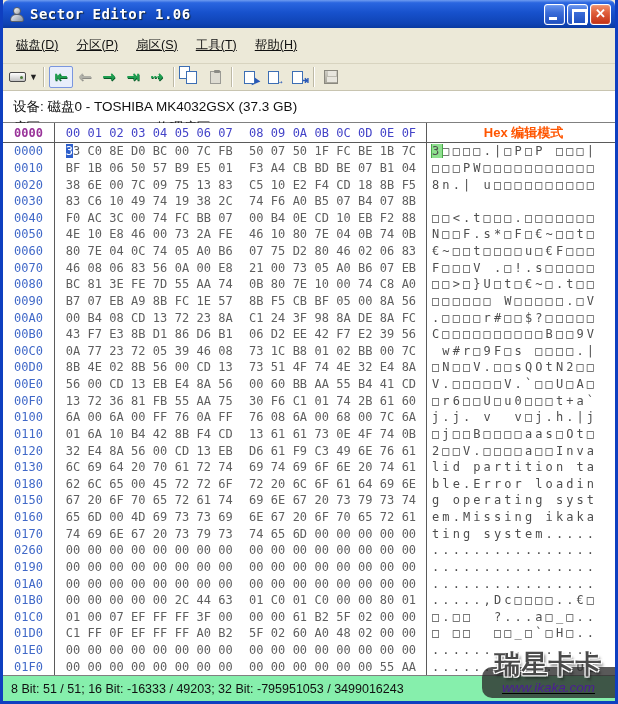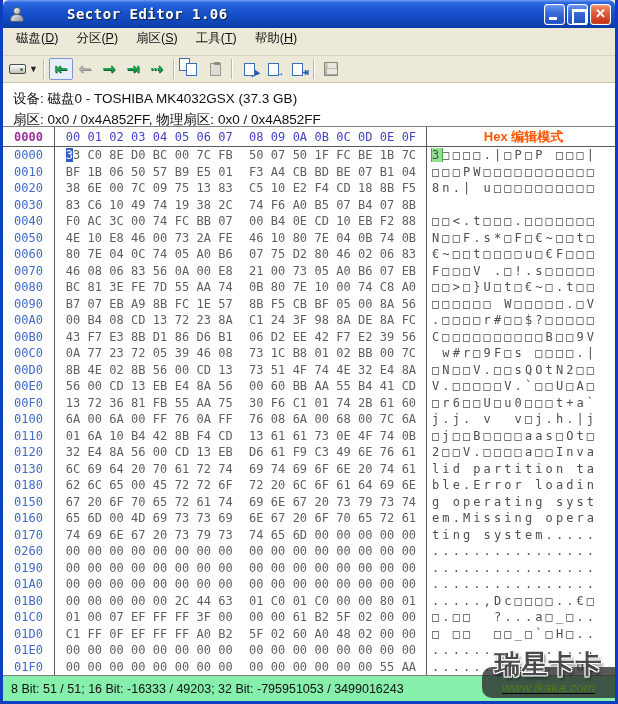--- a/index.html
+++ b/index.html
@@ -13,33 +13,33 @@
   
   .titlebar { height:28px; flex:none; display:flex; align-items:center; padding:0 4px;
     background:linear-gradient(180deg,#6F9CF0 0%,#2A66E0 10%,#1751CC 45%,#0F43B4 85%,#0A3AA0 100%);
     border-radius:6px 6px 0 0; }
   .app-icon { width:17px; height:17px; margin:0 4px 0 2px; position:relative; flex:none; }
   .app-icon .head { position:absolute; left:4px; top:1px; width:8px; height:8px; border-radius:50%;
     background:linear-gradient(135deg,#fdfdfd,#9aa0a8); border:1px solid #5a6068; }
   .app-icon .body { position:absolute; left:1px; top:8px; width:14px; height:8px; border-radius:6px 6px 2px 2px;
     background:linear-gradient(135deg,#e8ecf2,#8892a0); border:1px solid #5a6068; }
   .title-text { color:#fff; font-weight:bold; font-size:14px; font-family:"DejaVu Sans Mono","Liberation Mono",monospace;
-    text-shadow:1px 1px 1px #123; letter-spacing:0.5px;margin-left:37px; }
+    text-shadow:1px 1px 1px #123; letter-spacing:0.5px; }
   .tb-buttons { margin-left:auto; display:flex; gap:2px; }
   .tb-btn { width:21px; height:21px; border-radius:3px; border:1px solid #fff; color:#fff;
     font-size:11px; line-height:18px; text-align:center; position:relative;
     background:linear-gradient(180deg,#6A96EE 0%,#3A6CD8 40%,#1E4EBE 100%); box-shadow:inset 0 0 1px #fff; }
   .tb-btn.close { background:linear-gradient(180deg,#F0926E 0%,#E0603C 40%,#C23014 100%); font-weight:bold; font-size:13px; }
   .tb-btn.min::after { content:""; position:absolute; left:4px; bottom:4px; width:8px; height:3px; background:#fff; }
   .tb-btn.max::after { content:""; position:absolute; left:4px; top:4px; width:11px; height:11px;
     border:2px solid #fff; border-top-width:3px; }
 
   
-  .menubar { height:28px; flex:none; display:flex; padding-left:4px;
-    background:#ECE9D8; border-bottom:1px solid #D8D4C0; font-size:12.5px; color:#111; }
+  .menubar { height:36px; flex:none; display:flex; align-items:center; padding-left:4px;
+    background:#ECE9D8; border-bottom:1px solid #D8D4C0; font-size:12.5px; color:#111;text-decoration:underline; }
   .menu-item { padding:2px 9px; white-space:nowrap; }
   .menu-item u { text-decoration:underline; }
 
   
   .toolbar { height:27px; flex:none; display:flex; align-items:center; padding-left:5px;
     background:#ECE9D8; border-bottom:1px solid #C8C4B0; }
   .tsep { width:2px; height:20px; margin:0 4px; border-left:1px solid #BDB9A5; border-right:1px solid #fff; }
   .tool-btn { height:22px; min-width:24px; display:flex; align-items:center; justify-content:center;
     border:1px solid transparent; border-radius:2px; position:relative; }
   .tool-btn.pressed { border:1px solid #7A96DF; background:#E8EEFB; }
@@ -57,21 +57,21 @@
   .ic-stack .front { position:absolute; left:3px; top:2px; z-index:1; }
   .clip-top { position:absolute; left:3px; top:-2px; width:6px; height:3px; background:#8a8a84; border-radius:1px; }
   .floppy { width:14px; height:14px; background:linear-gradient(180deg,#cfcdc4,#a8a69c); border:1px solid #8a887e; position:relative; }
   .floppy::before { content:""; position:absolute; left:3px; top:0; width:8px; height:5px; background:#e8e6de; }
   .floppy::after { content:""; position:absolute; left:2px; bottom:1px; width:10px; height:5px; background:#e8e6de; }
   .bucket { position:absolute; right:-2px; bottom:-1px; width:0; height:0;
     border-left:5px solid transparent; border-right:5px solid transparent; border-top:8px solid #2858B8; transform:rotate(35deg); }
   .arr-mini { position:absolute; right:-4px; bottom:-1px; font-size:11px; font-weight:bold; color:#2858B8; line-height:1; }
 
   
-  .info-panel { height:44px; flex:none; background:#fff; border-top:1px solid #fff; border-bottom:1px solid #808080;
+  .info-panel { height:32px; flex:none; background:#fff; border-top:1px solid #fff; border-bottom:1px solid #808080;
     padding:4px 0 0 10px; font-size:13.5px; color:#101010; }
   .info-line { line-height:21px; white-space:nowrap; }
 
   
   .grid { flex:1; display:flex; flex-direction:column; background:#fff;
     font-family:"DejaVu Sans Mono","Liberation Mono",monospace; font-size:12px; overflow:hidden; }
   .grid-header { height:20px; flex:none; display:flex; align-items:center; border-bottom:1px solid #5a5a5a; }
   .grid-body { flex:1; display:flex; flex-direction:column; }
   .grow { flex:1; display:flex; align-items:center; }
   .offset-cell { width:52px; flex:none; text-align:center; align-self:stretch; display:flex; align-items:center; justify-content:center;
@@ -93,21 +93,21 @@
   
   .statusbar { height:26px; flex:none; background:#86efac; border-top:1px solid #808080; display:flex; align-items:center; }
   .status-text { padding:0 8px; font-size:12.5px; color:#101010; white-space:nowrap; }
 
   
   .watermark { position:absolute; right:0; bottom:3px; width:133px; z-index:10; text-align:center; }
   .wm-bar { background:rgba(42,42,42,0.78); border-radius:10px 0 0 10px; padding:13px 2px 3px;text-decoration:underline; }
   .wm-brand { position:absolute; left:0; right:0; top:-16px; font-size:26px; font-weight:bold; color:#4a4a4a;
     font-family:"Liberation Sans",sans-serif; letter-spacing:1px; line-height:1;
     text-shadow:-1px -1px 0 #fff,1px -1px 0 #fff,-1px 1px 0 #fff,1px 1px 0 #fff,2px 3px 3px rgba(0,0,0,0.55); }
-  .wm-url { color:#4d7c0f; font-style:italic; font-size:13.5px; font-family:"Liberation Sans",sans-serif; }
+  .wm-url { color:#4c1d95; font-style:italic; font-size:13.5px; font-family:"Liberation Sans",sans-serif; }
 </style>
 </head>
 <body>
 
 <div class="window">
 
   <div class="titlebar">
     <div class="app-icon">
         <div class="head"></div>
         <div class="body"></div>
@@ -721,21 +721,21 @@
             <span class="byte hexbyte">69</span>
             <span class="byte hexbyte gap">6E</span>
             <span class="byte hexbyte">67</span>
             <span class="byte hexbyte">20</span>
             <span class="byte hexbyte">6F</span>
             <span class="byte hexbyte">70</span>
             <span class="byte hexbyte">65</span>
             <span class="byte hexbyte">72</span>
             <span class="byte hexbyte">61</span>
           </div>
-          <div class="asciisec asciitxt">em.Missing opera</div>
+          <div class="asciisec asciitxt">em.Missing ikaka</div>
         </div>
         <div class="grow">
           <div class="offset-cell rowoff">0170</div>
           <div class="hexsec">
             <span class="byte hexbyte">74</span>
             <span class="byte hexbyte">69</span>
             <span class="byte hexbyte">6E</span>
             <span class="byte hexbyte">67</span>
             <span class="byte hexbyte">20</span>
             <span class="byte hexbyte">73</span>

